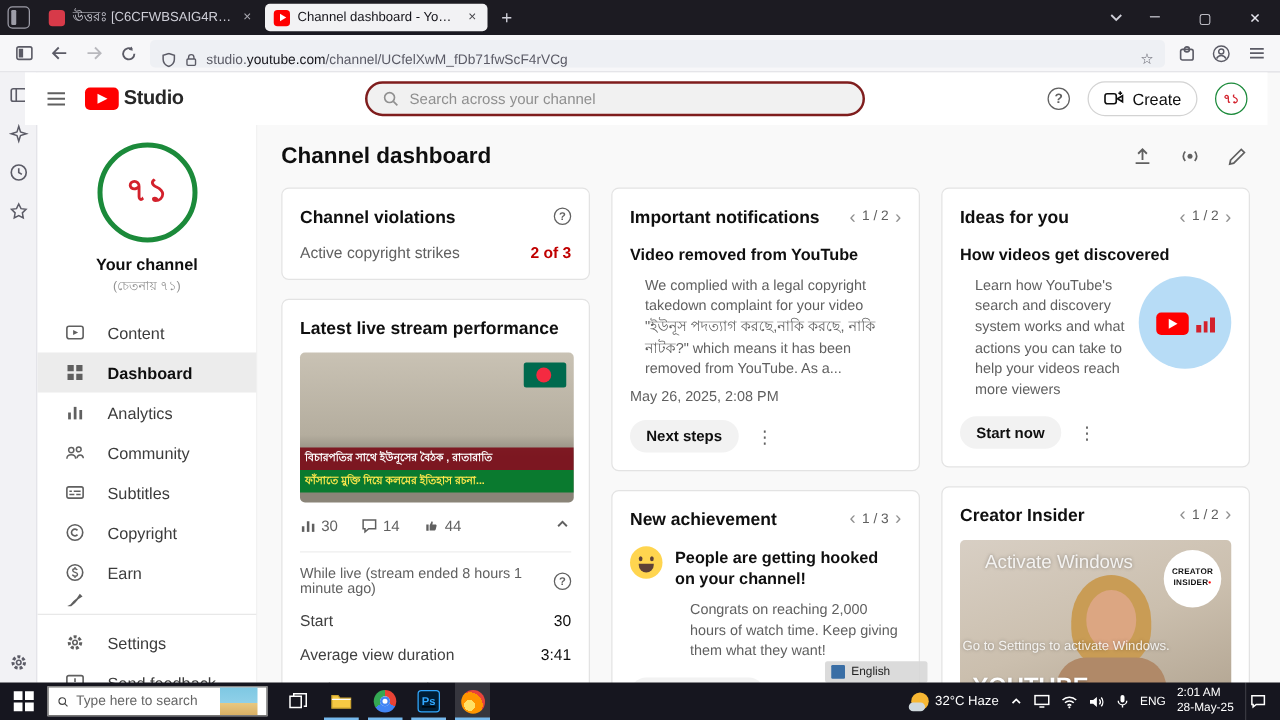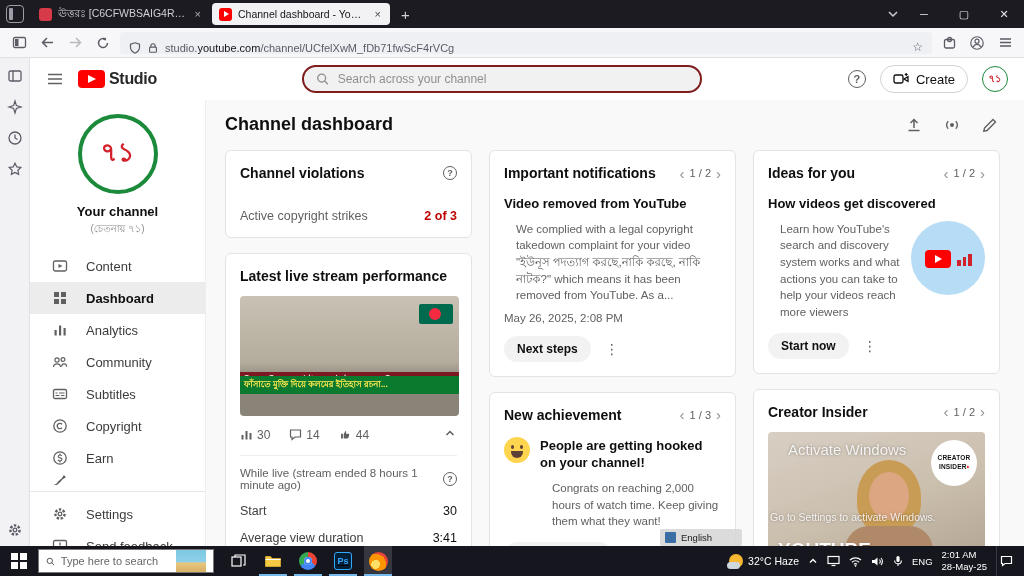--- a/index.html
+++ b/index.html
@@ -36,21 +36,21 @@
   .urlbar .dom { color:#15141a; }
   .url-text { white-space:nowrap; overflow:hidden; flex:1; }
   .url-star { color:#5b5b66; font-size:12px; }
 
   
   .strip { position:absolute; left:0; top:58px; width:30px; height:488px; background:#f2f2f5; border-right:1px solid #e0e0e5; display:flex; flex-direction:column; align-items:center; padding-top:10px; gap:15px; }
   .strip svg { display:block; }
   .strip .gear-bottom { position:absolute; bottom:8px; left:0; width:30px; display:flex; justify-content:center; }
 
   
-  .st-header { position:absolute; left:30px; top:58px; width:994px; height:42px; background:#fff; display:flex; align-items:center; padding:0 16px; gap:14px; z-index:5; }
+  .st-header { position:absolute; left:20px; top:58px; width:994px; height:42px; background:#fff; display:flex; align-items:center; padding:0 16px; gap:14px; z-index:5; }
   .hamb svg { display:block; }
   .logo { display:flex; align-items:center; gap:4px; }
   .logo-box { width:27px; height:18px; background:#ff0000; border-radius:4px; position:relative; }
   .logo-box::after { content:""; position:absolute; left:10px; top:5px; border-left:8px solid #fff; border-top:4.5px solid transparent; border-bottom:4.5px solid transparent; }
   .logo-word { font-size:16px; font-weight:bold; color:#282828; letter-spacing:-.3px; }
   .search-wrap { flex:1; display:flex; justify-content:center; }
   .st-search { width:400px; height:28px; background:#f1f1f1; border:2px solid #7f1d1d; border-radius:16px; display:flex; align-items:center; gap:8px; padding:0 12px; }
   .st-search input { border:none; background:transparent; outline:none; font-size:12px; color:#333; width:100%; font-family:"Liberation Sans",sans-serif; }
   .st-search input::placeholder { color:#8f8f8f; }
   .qmark { width:18px; height:18px; border:1.5px solid #606060; border-radius:50%; color:#606060; font-size:11px; display:flex; align-items:center; justify-content:center; font-weight:bold; }
@@ -82,32 +82,32 @@
   .col1 { left:19px; } .col2 { left:283px; } .col3 { left:547px; }
   .card { background:#fff; border:1px solid #e3e3e3; border-radius:6px; padding:14px; }
   .card-h { display:flex; align-items:center; }
   .card-title { font-size:14px; font-weight:bold; color:#0f0f0f; }
   .pgn { margin-left:auto; display:flex; align-items:center; gap:5px; font-size:11px; color:#606060; }
   .pgn .chv { font-size:15px; color:#909090; line-height:1; }
   .pill { height:26px; border:none; background:#f2f2f2; border-radius:14px; font-size:12px; font-weight:bold; color:#0f0f0f; padding:0 13px; font-family:"Liberation Sans",sans-serif; }
   .kebab { color:#606060; font-size:14px; margin-left:14px; }
   .actions { display:flex; align-items:center; margin-top:12px; }
 
-  .v-row { display:flex; margin-top:28px; font-size:12.5px; }
+  .v-row { display:flex; margin-top:14px; font-size:12.5px; }
   .v-label { color:#606060; }
   .v-val { margin-left:auto; color:#c00000; font-weight:bold; }
 
   .thumb { width:219px; height:120px; border-radius:4px; margin-top:12px; position:relative; overflow:hidden; background:linear-gradient(180deg,#c9c2b4 0%,#b4ad9e 55%,#8a8478 70%); }
   .bd-flag { position:absolute; right:6px; top:8px; width:34px; height:20px; background:#006a4e; border-radius:2px; }
   .bd-flag::after { content:""; position:absolute; left:10px; top:4px; width:12px; height:12px; border-radius:50%; background:#f42a41; }
   .person { position:absolute; bottom:44px; width:42px; height:46px; }
   .person .head { width:18px; height:20px; border-radius:50%; background:#caa183; margin:0 auto; }
   .person .bodyb { width:40px; height:24px; border-radius:10px 10px 0 0; background:#23262b; margin:2px auto 0; }
   .cap1 { position:absolute; left:0; right:0; bottom:26px; background:rgba(122,8,20,.88); color:#fff; font-size:8.5px; font-weight:bold; padding:2px 4px; white-space:nowrap; overflow:hidden; }
-  .cap2 { position:absolute; left:0; right:0; bottom:22px; background:#0a7a2f; color:#ffe94d; font-size:8.5px; font-weight:bold; padding:2px 4px; white-space:nowrap; overflow:hidden; }
+  .cap2 { position:absolute; left:0; right:0; bottom:8px; background:#0a7a2f; color:#ffe94d; font-size:8.5px; font-weight:bold; padding:2px 4px; white-space:nowrap; overflow:hidden; }
   .stats { display:flex; align-items:center; gap:5px; margin-top:10px; color:#606060; font-size:12px; }
   .stats .grp { display:flex; align-items:center; gap:4px; margin-right:14px; }
   .live-note { display:flex; align-items:center; font-size:11.5px; color:#606060; margin-top:12px; border-top:1px solid #eee; padding-top:11px; }
   .qmark.sm { width:14px; height:14px; font-size:9px; border-width:1.2px; margin-left:auto; flex:0 0 auto; }
   .lv-row { display:flex; font-size:12.5px; margin-top:13px; }
   .lv-label { color:#404040; }
   .lv-val { margin-left:auto; color:#0f0f0f; }
 
   .headline { font-size:13px; font-weight:bold; color:#0f0f0f; margin-top:14px; line-height:1.35; }
   .bodytext { font-size:11.5px; color:#606060; line-height:1.45; margin-top:8px;margin-left:12px; }

